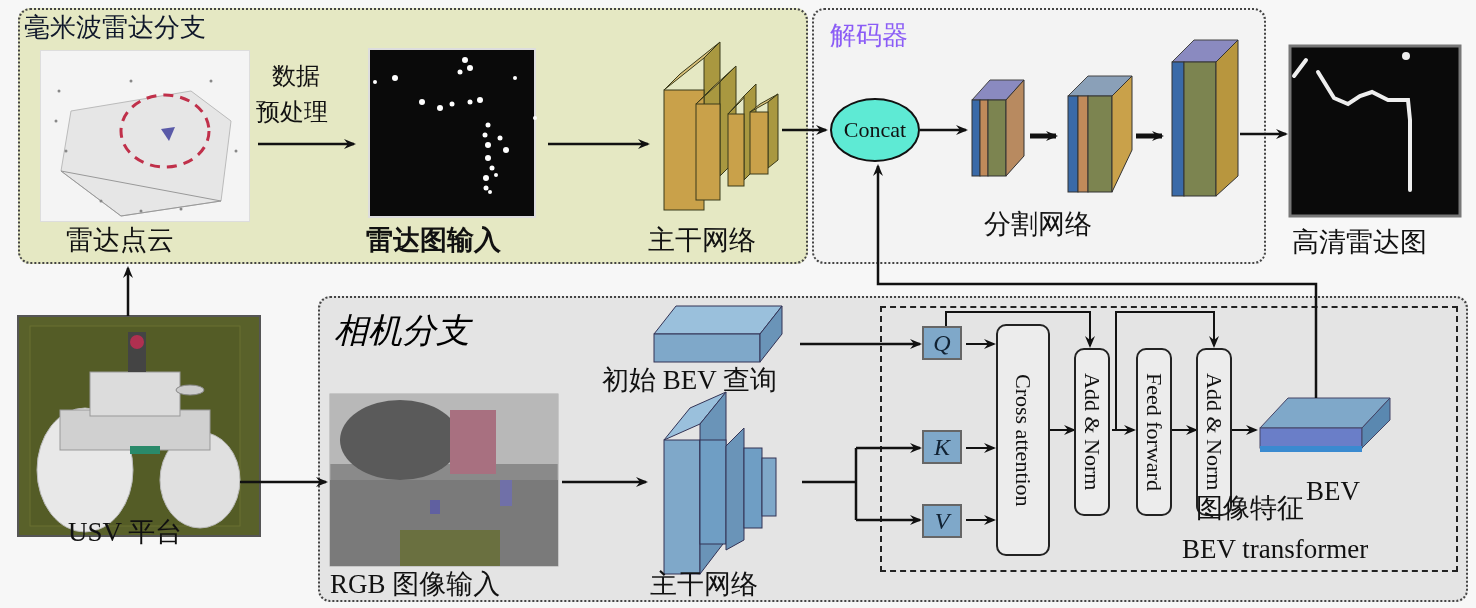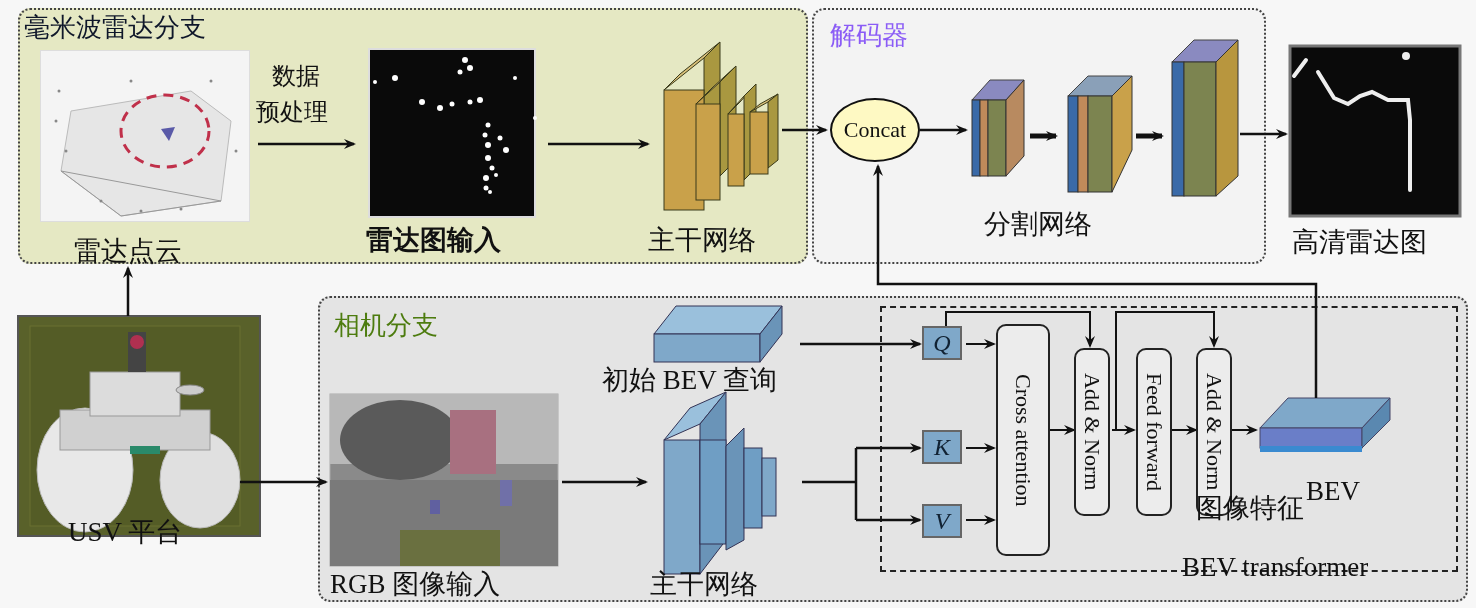--- a/index.html
+++ b/index.html
@@ -4,29 +4,29 @@
 <style>
   html,body{margin:0;padding:0;background:#f7f7f7;}
   body{width:1476px;height:608px;position:relative;overflow:hidden;font-family:"Liberation Serif","DejaVu Serif",serif;color:#111;}
   .abs{position:absolute;}
   .panel{position:absolute;border:2px dotted #444;border-radius:12px;box-sizing:border-box;}
   .radar-panel{left:18px;top:8px;width:790px;height:256px;background:#e5e8c3;}
   .decoder-panel{left:812px;top:8px;width:454px;height:256px;background:#f3f3f3;}
   .camera-panel{left:318px;top:296px;width:1150px;height:306px;background:#e4e4e4;}
   .bevt-panel{position:absolute;left:880px;top:306px;width:578px;height:266px;border:2px dashed #222;box-sizing:border-box;}
   .title-red{font-size:26px;color:#0f172a;}
-  .title-pink{font-size:26px;color:#4d7c0f;}
+  .title-pink{font-size:34px;color:#000000;font-style:italic;}
   .title-black{font-size:26px;color:#8b5cf6;}
   .label{font-size:27px;white-space:nowrap;}
   .label-sm{font-size:24px;white-space:nowrap;}
   svg{position:absolute;left:0;top:0;}
   .vbox{position:absolute;border:2px solid #222;border-radius:10px;background:#ececec;box-sizing:border-box;display:flex;align-items:center;justify-content:center;}
   .vtext{writing-mode:vertical-rl;font-size:22px;white-space:nowrap;}
   .qkv{position:absolute;width:40px;height:34px;background:#7fa8c9;border:2px solid #666;box-sizing:border-box;display:flex;align-items:center;justify-content:center;font-style:italic;font-size:24px;color:#123;}
-  .concat{position:absolute;left:830px;top:98px;width:90px;height:64px;border:2.5px solid #111;border-radius:50%;box-sizing:border-box;background:#fef9c3;display:flex;align-items:center;justify-content:center;font-size:22px;}
+  .concat{position:absolute;left:830px;top:98px;width:90px;height:64px;border:2.5px solid #111;border-radius:50%;box-sizing:border-box;background:#5eead4;display:flex;align-items:center;justify-content:center;font-size:22px;}
 </style>
 </head>
 <body>
 
 <div class="panel radar-panel"></div>
 <div class="panel decoder-panel"></div>
 <div class="panel camera-panel"></div>
 <div class="bevt-panel"></div>
 
 <div class="abs title-red" style="left:24px;top:10px;">毫米波雷达分支</div>
@@ -45,21 +45,21 @@
         <circle cx="25" cy="100" r="1.5"></circle>
       <circle cx="60" cy="150" r="1.5"></circle>
         <circle cx="100" cy="160" r="1.5"></circle>
         <circle cx="140" cy="158" r="1.5"></circle>
       <circle cx="195" cy="100" r="1.5"></circle>
         <circle cx="170" cy="30" r="1.5"></circle>
         <circle cx="90" cy="30" r="1.5"></circle>
     </g>
   </svg>
 </div>
-<div class="abs label" style="left:74px;top:222px;margin-top:11px;">雷达点云</div>
+<div class="abs label" style="left:66px;top:222px;">雷达点云</div>
 
 <div class="abs label-sm" style="left:272px;top:60px;">数据</div>
 <div class="abs label-sm" style="left:256px;top:96px;">预处理</div>
 
 <div class="abs" style="left:368px;top:48px;width:168px;height:170px;background:#0a0a0a;border:2px solid #ddd;box-sizing:border-box;">
   <svg width="168" height="170">
     <g fill="#fff">
       <circle cx="95" cy="10" r="3"></circle>
         <circle cx="100" cy="18" r="3"></circle>
         <circle cx="90" cy="22" r="2.5"></circle>
@@ -244,13 +244,13 @@
   </div>
 <div class="vbox" style="left:1136px;top:348px;width:36px;height:168px;">
     <span class="vtext">Feed forward</span>
   </div>
 <div class="vbox" style="left:1196px;top:348px;width:36px;height:168px;">
     <span class="vtext">Add &amp; Norm</span>
   </div>
 
 <div class="abs label" style="left:1306px;top:454px;margin-top:22px;">BEV</div>
 <div class="abs label" style="left:1196px;top:490px;">图像特征</div>
-<div class="abs label" style="left:1182px;top:552px;">BEV transformer</div>
+<div class="abs label" style="left:1182px;top:534px;">BEV transformer</div>
 
 </body></html>

